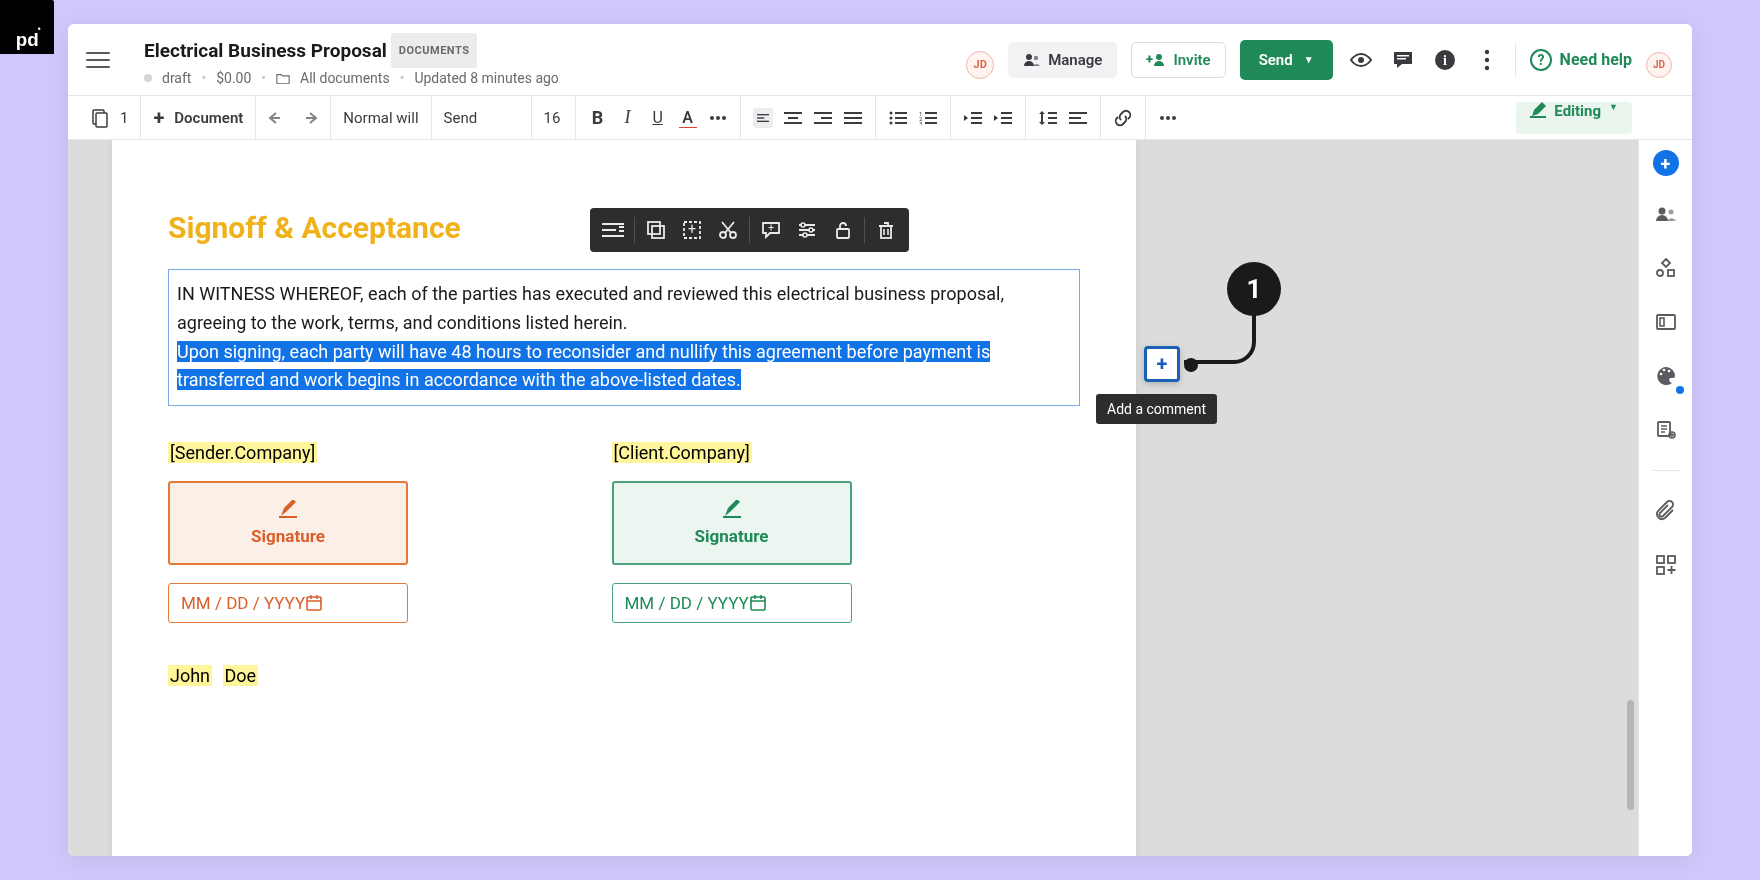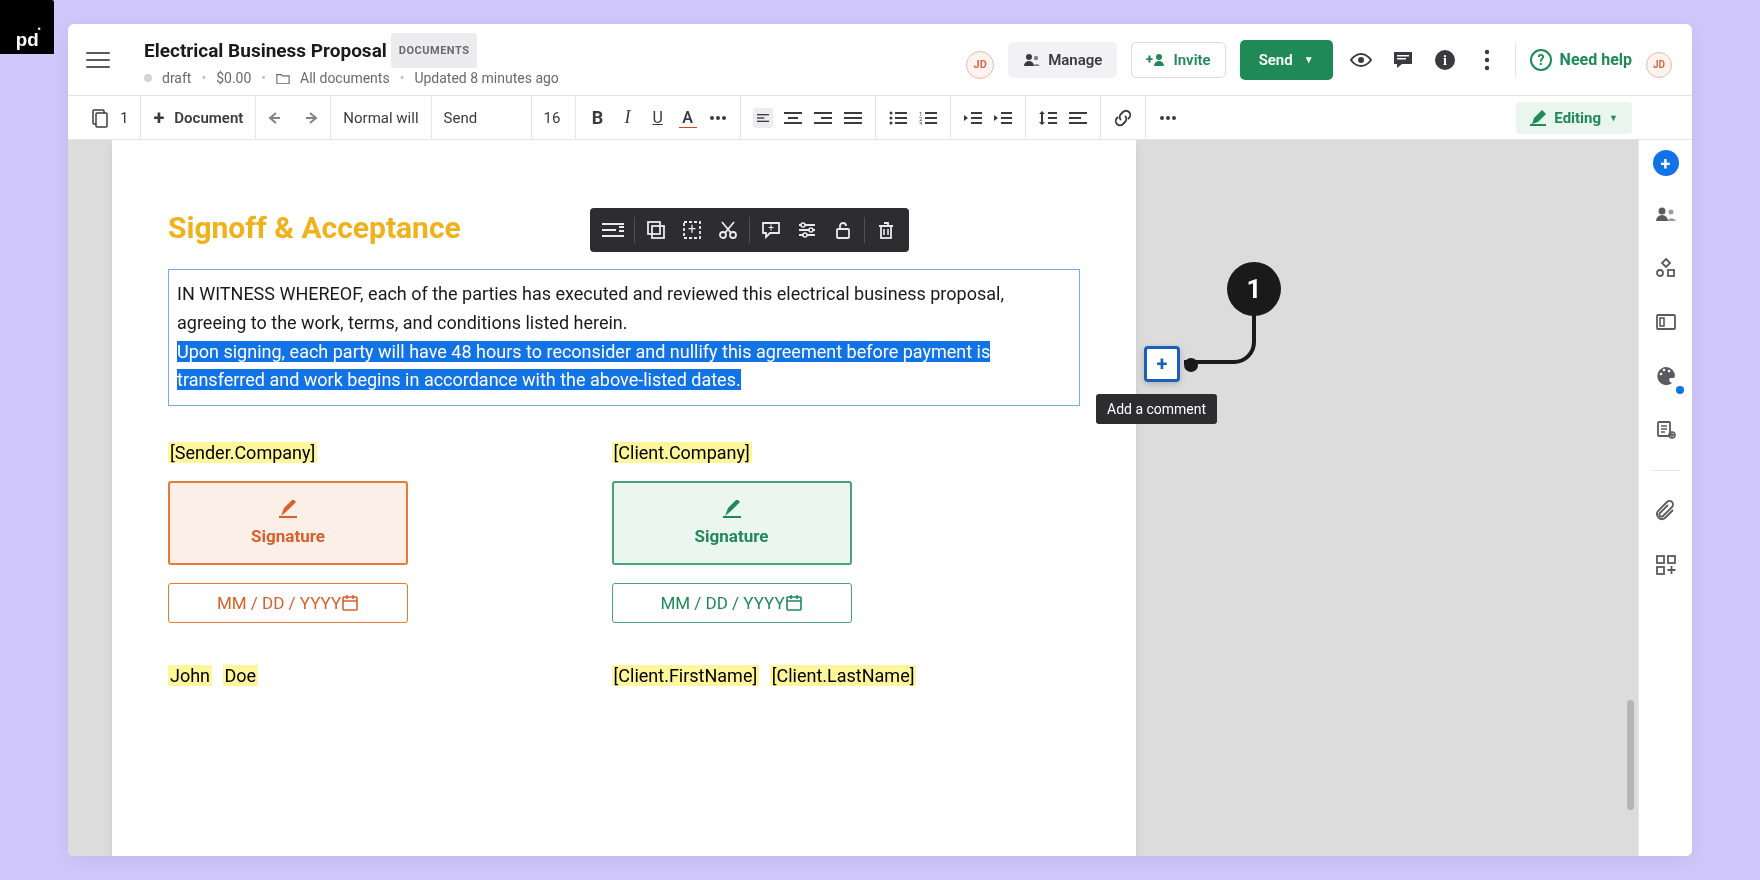--- a/index.html
+++ b/index.html
@@ -39,21 +39,21 @@
 .tb-group { height: 100%; display: flex; align-items: center; padding: 0 12px; border-right: 1px solid #e5e5e7; gap: 10px; color: #3b3b3f; font-size: 15px; }
 .tb-group.noborder { border-right: none; }
 .tb-icon { width: 20px; height: 20px; display: flex; align-items: center; justify-content: center; color: #3b3b3f; }
 .tb-select { min-width: 100px; }
 .tb-align { background: #ededf0; border-radius: 3px; padding: 4px; }
 .tb-bold { font-weight: 700; font-size: 18px; }
 .tb-italic { font-style: italic; font-family: Georgia, serif; font-size: 18px; }
 .tb-underline { text-decoration: underline; font-size: 16px; }
 .text-color { display: flex; flex-direction: column; align-items: center; }
 .text-color-bar { width: 18px; height: 3px; background: #d9442b; }
-.editing-btn { position: absolute; right: 60px; top: 6px; height: 32px; background: #eaf5ee; border-radius: 4px; display: flex; align-items: center; gap: 8px; padding: 0 14px; color: #1f8a58; font-weight: 700; font-size: 15px; }
+.editing-btn { position: absolute; right: 60px; top: 6px; height: 32px; background: #eaf5ee; border-radius: 4px; display: flex; gap: 8px; padding: 0 14px; color: #1f8a58; font-weight: 700; font-size: 15px; }
 .editing-btn .caret { font-size: 9px; }
 .tb-end { flex: 1; }
 
 
 .body-area { flex: 1; display: flex; overflow: hidden; }
 .canvas-wrap { flex: 1; background: #dcdcdc; position: relative; overflow: hidden; }
 .right-rail { width: 54px; background: #fff; border-left: 1px solid #e5e5e7; display: flex; flex-direction: column; align-items: center; padding-top: 10px; gap: 22px; }
 .rail-divider { width: 28px; height: 1px; background: #e5e5e7; margin: 2px 0; }
 .rail-btn { width: 32px; height: 32px; display: flex; align-items: center; justify-content: center; color: #5a5a60; cursor: pointer; }
 .rail-add { width: 26px; height: 26px; border-radius: 50%; background: #1273e6; color: #fff; display: flex; align-items: center; justify-content: center; font-size: 18px; font-weight: 700; }
@@ -64,21 +64,21 @@
 .heading { font-size: 30px; font-weight: 700; color: #f0b21a; margin-bottom: 24px; }
 .text-block { border: 1px solid #7aa9e5; padding: 10px 8px; font-size: 18px; line-height: 1.6; color: #1a1a1a; }
 .selected-text { background: #1273e6; color: #fff; }
 .token { background: #fff59a; padding: 0 2px; }
 .cols { display: flex; gap: 24px; margin-top: 36px; }
 .col { flex: 0 0 470px; }
 .col-label { font-size: 18px; margin-bottom: 18px; display: inline-block; }
 .sig-box { border: 2px solid; border-radius: 3px; height: 84px; display: flex; align-items: center; justify-content: center; gap: 8px; font-weight: 700; font-size: 17px; width: 240px; flex-direction: column; }
 .sig-sender { border-color: #e47a3a; background: #fcefe8; color: #d9602a; }
 .sig-client { border-color: #49a27c; background: #ecf6f1; color: #1f8a58; }
-.date-box { margin-top: 18px; border: 1.5px solid; border-radius: 3px; height: 40px; display: flex; align-items: center; padding: 0 12px; width: 240px; justify-content: center; font-size: 17px; }
+.date-box { margin-top: 18px; border: 1.5px solid; border-radius: 3px; height: 40px; display: flex; align-items: center; padding: 0 12px; width: 240px; justify-content: flex-start; font-size: 17px; }
 .date-sender { border-color: #e47a3a; color: #d9602a; }
 .date-client { border-color: #49a27c; color: #1f8a58; }
 .name-row { margin-top: 42px; font-size: 18px; }
 .name-row span { margin-right: 6px; }
 
 
 .ctx-toolbar { position: absolute; left: 478px; top: 68px; background: #2d2d2f; border-radius: 4px; height: 44px; display: flex; align-items: center; padding: 0 6px; gap: 2px; z-index: 50; }
 .ctx-btn { width: 34px; height: 34px; display: flex; align-items: center; justify-content: center; color: #eaeaea; border-radius: 3px; }
 .ctx-sep { width: 1px; height: 26px; background: #505052; margin: 0 2px; }
 
@@ -475,24 +475,20 @@
                   </svg>
                 <span>Signature</span>
               </div>
               <div class="date-box date-client">
                 <span>MM / DD / YYYY</span>
                 <svg width="18" height="18" viewBox="0 0 18 18">
                     <rect x="2" y="3" width="14" height="13" rx="1" fill="none" stroke="#1f8a58" stroke-width="1.6"></rect>
                     <path d="M2 7 h14 M6 1 v4 M12 1 v4" stroke="#1f8a58" stroke-width="1.6"></path>
                   </svg>
               </div>
-              <div class="name-row">
-                <span class="token">[Client.FirstName]</span>
-                <span class="token">[Client.LastName]</span>
-              </div>
             </div>
           </div>
         </div>
       </div>
 
       <div class="comment-add">+</div>
       <div class="tooltip">Add a comment</div>
 
       <div class="step-bubble">1</div>
       <svg class="step-line" style="left:1110px;top:170px" width="80" height="60">

